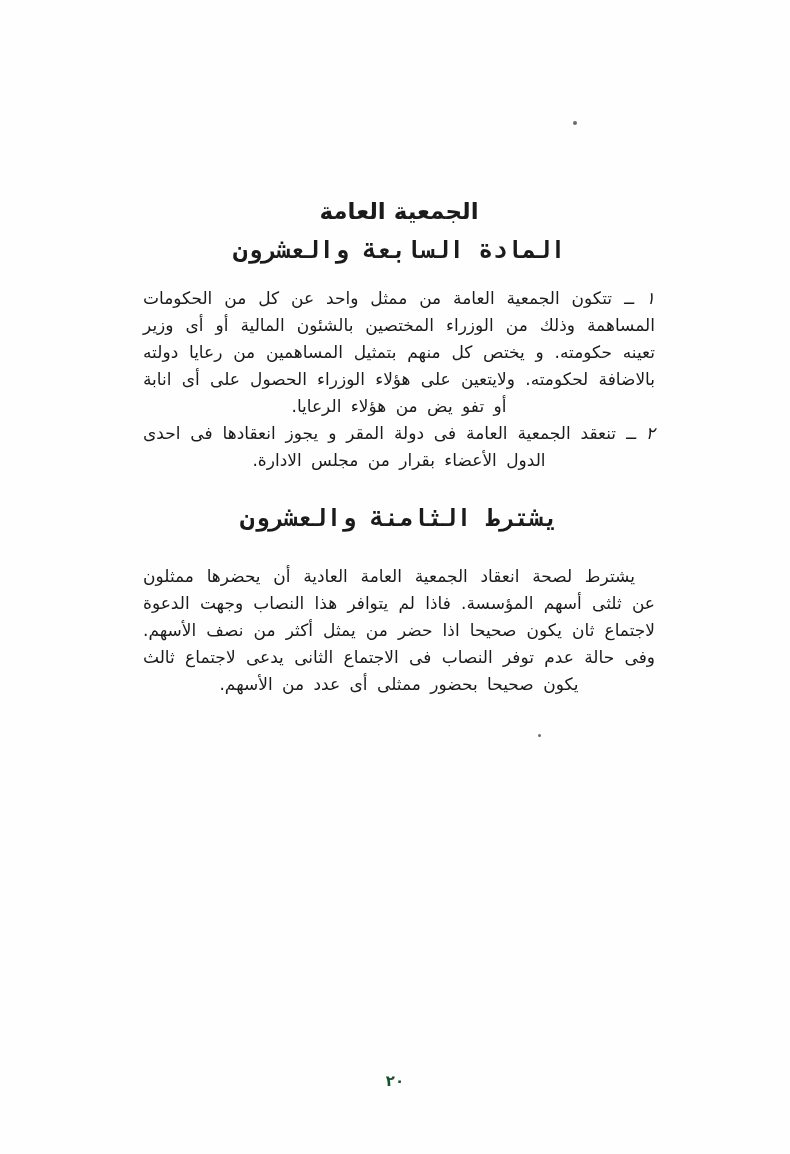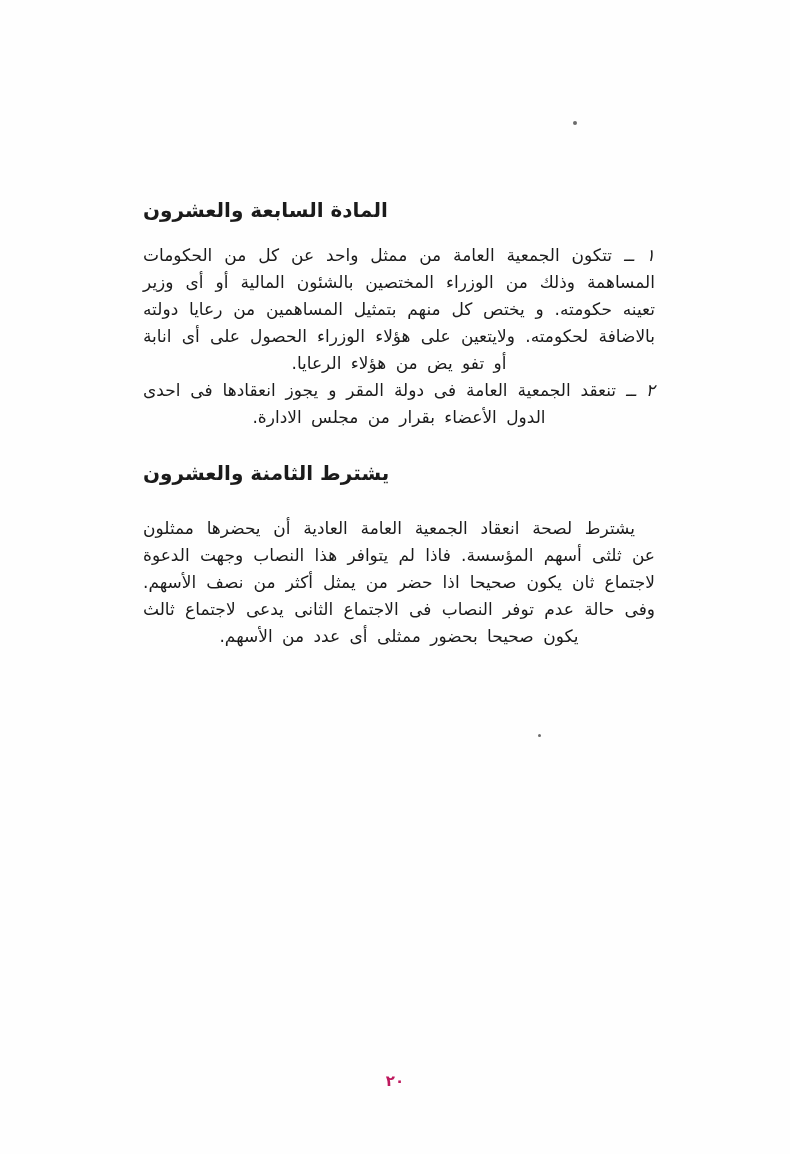--- a/index.html
+++ b/index.html
@@ -22,24 +22,25 @@
   .doc-title{
     font-size:23px;
     font-weight:bold;
     text-align:center;
     margin:0 0 12px 0;
     letter-spacing:0.5px;
   }
   .section{margin:0;}
   .section.spaced{margin-top:30px;}
   .heading{
-    font-size:20px;
+    font-size:24px;
     font-weight:bold;
-    text-align:left;
+    text-align:center;
     margin:0 0 20px 0;
+    font-family:Liberation Mono, monospace;
   }
   .section.tight .heading{margin-bottom:10px;}
   .para{
     margin:0;
     font-size:17px;
     line-height:27px;
     text-align:justify;
     text-align-last:center;
     word-spacing:4px;
   }
@@ -48,41 +49,42 @@
   .num:empty{display:none;}
   .num::after{content:"\00a0";}
   .page-number{
     position:absolute;
     top:1072px;
     left:0;
     width:100%;
     text-align:center;
     font-size:15px;
     font-weight:bold;
-    color:#be185d;
+    color:#14532d;
   }
   .speck{
     position:absolute;
     background:#3a3a3a;
     border-radius:50%;
     opacity:0.75;
   }
   .speck-1{left:573px;top:121px;width:4px;height:4px;}
   .speck-2{left:538px;top:734px;width:3px;height:3px;}
 </style>
 </head>
 <body>
 
 <div class="page" dir="rtl">
 
   <span class="speck speck-1"></span>
   <span class="speck speck-2"></span>
 
   <div class="content">
 
+    <h1 class="doc-title">الجمعية العامة</h1>
 
     <section class="section">
       <h2 class="heading">المادة السابعة والعشرون</h2>
       <p class="para"><span class="num">١ ــ</span><span class="txt">تتكون الجمعية العامة من ممثل واحد عن كل من الحكومات المساهمة وذلك من الوزراء المختصين بالشئون المالية أو أى وزير تعينه حكومته. و يختص كل منهم بتمثيل المساهمين من رعايا دولته بالاضافة لحكومته. ولايتعين على هؤلاء الوزراء الحصول على أى انابة أو تفو يض من هؤلاء الرعايا.</span></p>
       <p class="para"><span class="num">٢ ــ</span><span class="txt">تنعقد الجمعية العامة فى دولة المقر و يجوز انعقادها فى احدى الدول الأعضاء بقرار من مجلس الادارة.</span></p>
     </section>
 
     <section class="section spaced tight">
       <h2 class="heading">يشترط الثامنة والعشرون</h2>
     </section>

